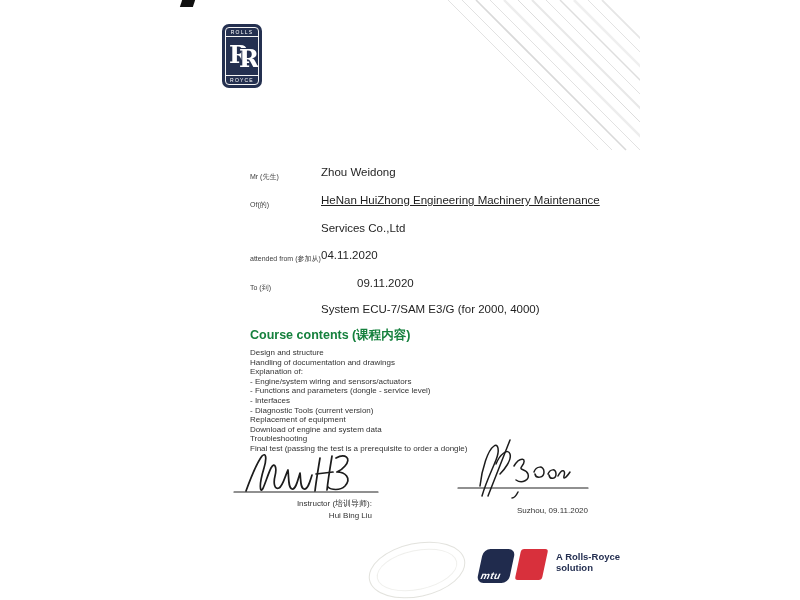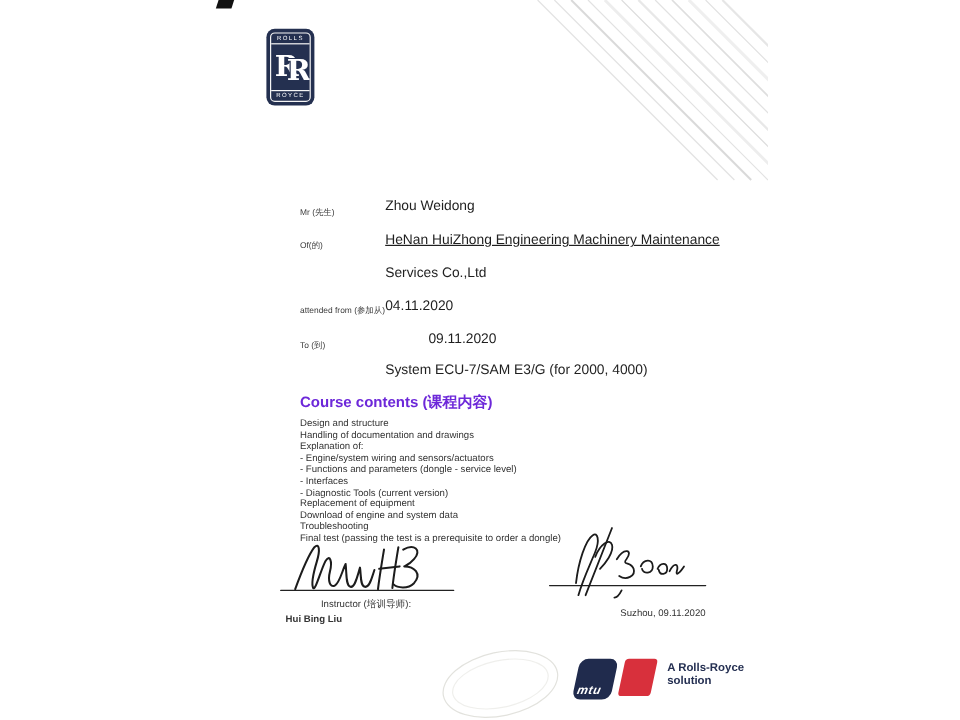--- a/index.html
+++ b/index.html
@@ -28,27 +28,27 @@
 
   
   #title{left:160px;top:104px;width:520px;text-align:center;font-size:40px;color:#1a1a1a;
          letter-spacing:0.5px;}
 
   
   .flabel{font-size:7px;color:#3c3c3c;}
   .fvalue{font-size:11.5px;color:#1f1f1f;}
 
   
-  #course-heading{left:250px;top:327px;font-size:12.5px;font-weight:bold;color:#6d28d9;}
+  #course-heading{left:250px;top:327px;font-size:12.5px;font-weight:bold;color:#15803d;}
   #course-list{left:250px;top:348px;width:330px;font-size:8px;line-height:9.6px;color:#333;}
 
   
   .sig-svg{stroke:#1c1c1c;fill:none;stroke-linecap:round;stroke-linejoin:round;}
-  #instructor-label{left:238px;top:498px;width:134px;text-align:center;font-size:8px;color:#333;}
-  #instructor-name{left:238px;top:511px;width:134px;text-align:left;font-size:8px;font-weight:bold;color:#333;}
+  #instructor-label{left:238px;top:498px;width:134px;text-align:right;font-size:8px;color:#333;}
+  #instructor-name{left:238px;top:511px;width:134px;text-align:right;font-size:8px;font-weight:normal;color:#333;}
   #place-date{left:498px;top:506px;width:90px;text-align:right;font-size:8px;color:#333;}
 
   
   #stamp{left:368px;top:543px;width:96px;height:52px;border:1px solid rgba(165,165,150,0.32);
          border-radius:50%;transform:rotate(-12deg);}
   #stamp-inner{position:absolute;left:7px;top:6px;width:80px;height:38px;
          border:1px solid rgba(165,165,150,0.18);border-radius:50%;}
 
   
   #mtu-navy{left:480px;top:549px;width:32px;height:34px;background:#202b4d;border-radius:7px;

